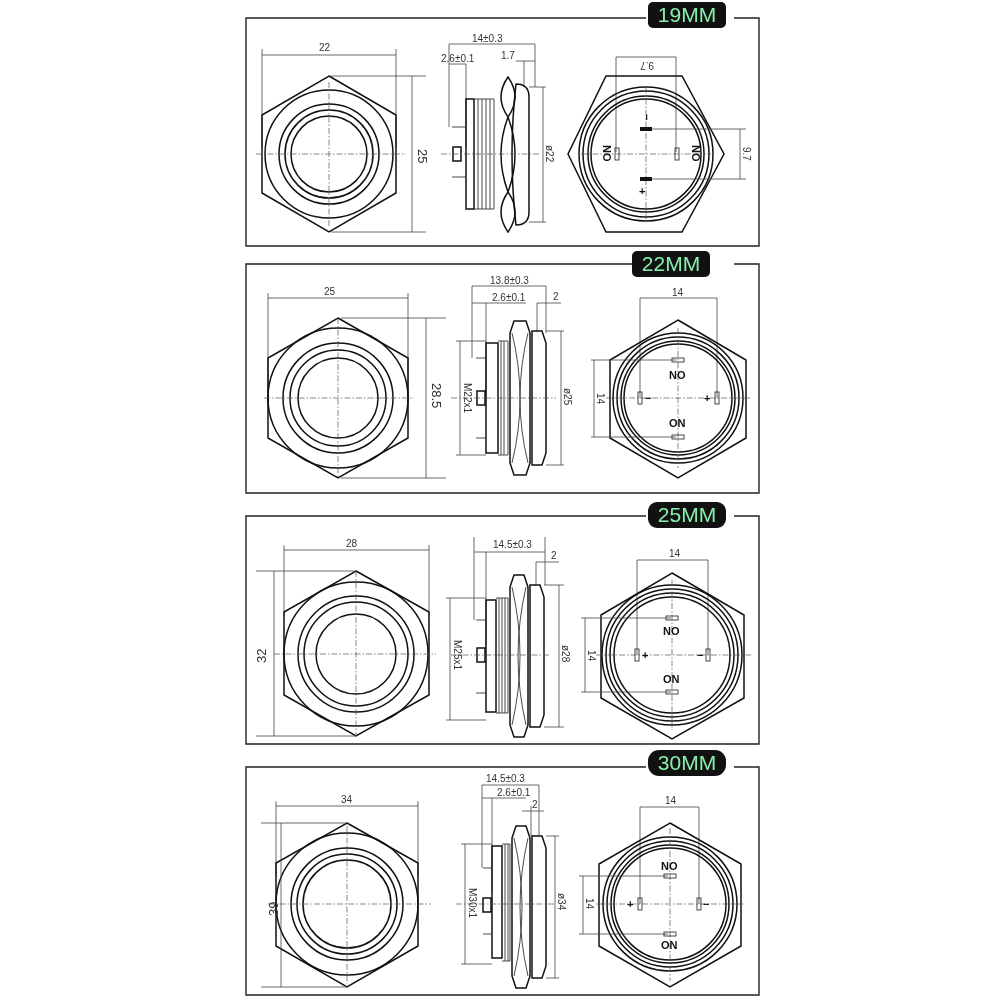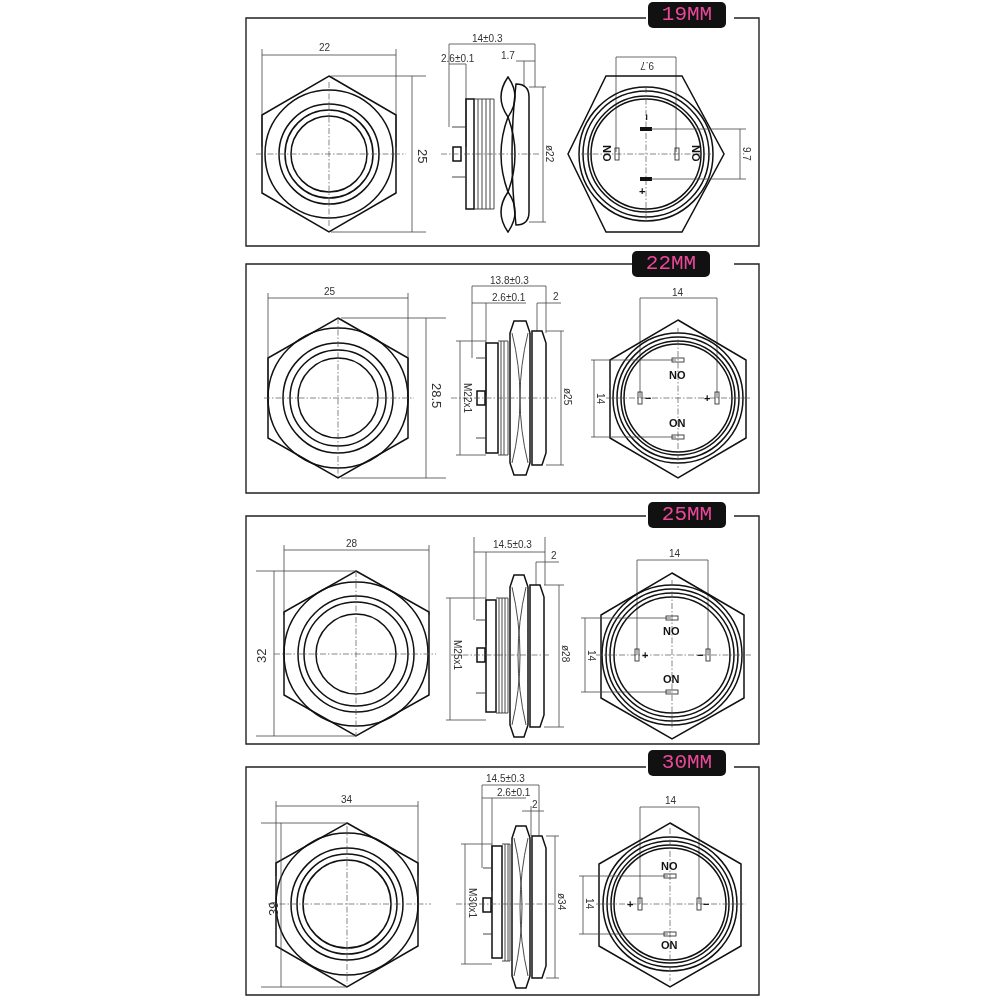--- a/index.html
+++ b/index.html
@@ -8,22 +8,22 @@
   .panel { position:absolute; left:246px; width:513px; }
   .panel svg { position:absolute; left:0; top:0; overflow:visible; }
   .frame { fill:none; stroke:#222; stroke-width:1.4; }
   .ln { fill:none; stroke:#111; stroke-width:1.5; }
   .thin { fill:none; stroke:#333; stroke-width:0.9; }
   .dim { fill:none; stroke:#444; stroke-width:0.8; }
   .ctr { fill:none; stroke:#555; stroke-width:0.7; stroke-dasharray:6 2 1.5 2; }
   .dimtxt { font-family:"Liberation Sans", sans-serif; font-size:10px; fill:#333; }
   .bigtxt { font-family:"Liberation Sans", sans-serif; font-size:13px; fill:#333; }
   .pintxt { font-family:"Liberation Sans", sans-serif; font-size:11px; font-weight:bold; fill:#111; }
-  .badge { position:absolute; height:26px; background:#111; color:#ec4899; border-radius:5px;
-           font-family:Liberation Mono, monospace; font-size:21px; line-height:26px;
+  .badge { position:absolute; height:26px; background:#111; color:#86efac; border-radius:5px;
+           font-family:Liberation Sans, sans-serif; font-size:21px; line-height:26px;
            padding:0 6px; text-align:center; }
 </style>
 </head>
 <body>
 
 <div class="panel" style="top:17px;height:230px;">
   <svg width="513" height="230" viewBox="0 0 513 230">
     <path class="frame" d="M400 1 L0 1 L0 229 L513 229 L513 1 L488 1"></path>
 
     <g>
@@ -242,21 +242,21 @@
       <text class="pintxt" x="417" y="120">NO</text>
       <text class="pintxt" x="417" y="168">ON</text>
       <text class="pintxt" x="396" y="144">+</text>
       <text class="pintxt" x="451" y="144">−</text>
       <line class="dim" x1="335" y1="103" x2="425" y2="103"></line>
         <line class="dim" x1="335" y1="177" x2="425" y2="177"></line>
       <line class="dim" x1="339" y1="103" x2="339" y2="177"></line>
       <text class="dimtxt" transform="translate(342,135) rotate(90)">14</text>
     </g>
   </svg>
-  <div class="badge" style="left:402px;top:-13px;width:66px;">25MM</div>
+  <div class="badge" style="left:402px;top:-13px;width:66px;border-radius:9px;">25MM</div>
 </div>
 
 <div class="panel" style="top:766px;height:230px;">
   <svg width="513" height="230" viewBox="0 0 513 230">
     <path class="frame" d="M400 1 L0 1 L0 229 L513 229 L513 1 L488 1"></path>
     <g>
       <line class="dim" x1="30" y1="40" x2="172" y2="40"></line>
         <line class="dim" x1="30" y1="35" x2="30" y2="110"></line>
         <line class="dim" x1="172" y1="35" x2="172" y2="110"></line>
       <text class="dimtxt" x="95" y="37">34</text>
@@ -320,14 +320,14 @@
       <text class="pintxt" x="415" y="104">NO</text>
       <text class="pintxt" x="415" y="183">ON</text>
       <text class="pintxt" x="381" y="142">+</text>
       <text class="pintxt" x="457" y="142">−</text>
       <line class="dim" x1="333" y1="110" x2="422" y2="110"></line>
         <line class="dim" x1="333" y1="168" x2="422" y2="168"></line>
       <line class="dim" x1="337" y1="110" x2="337" y2="168"></line>
       <text class="dimtxt" transform="translate(340,132) rotate(90)">14</text>
     </g>
   </svg>
-  <div class="badge" style="left:402px;top:-16px;width:66px;">30MM</div>
+  <div class="badge" style="left:402px;top:-16px;width:66px;border-radius:11px;">30MM</div>
 </div>
 
 </body></html>

